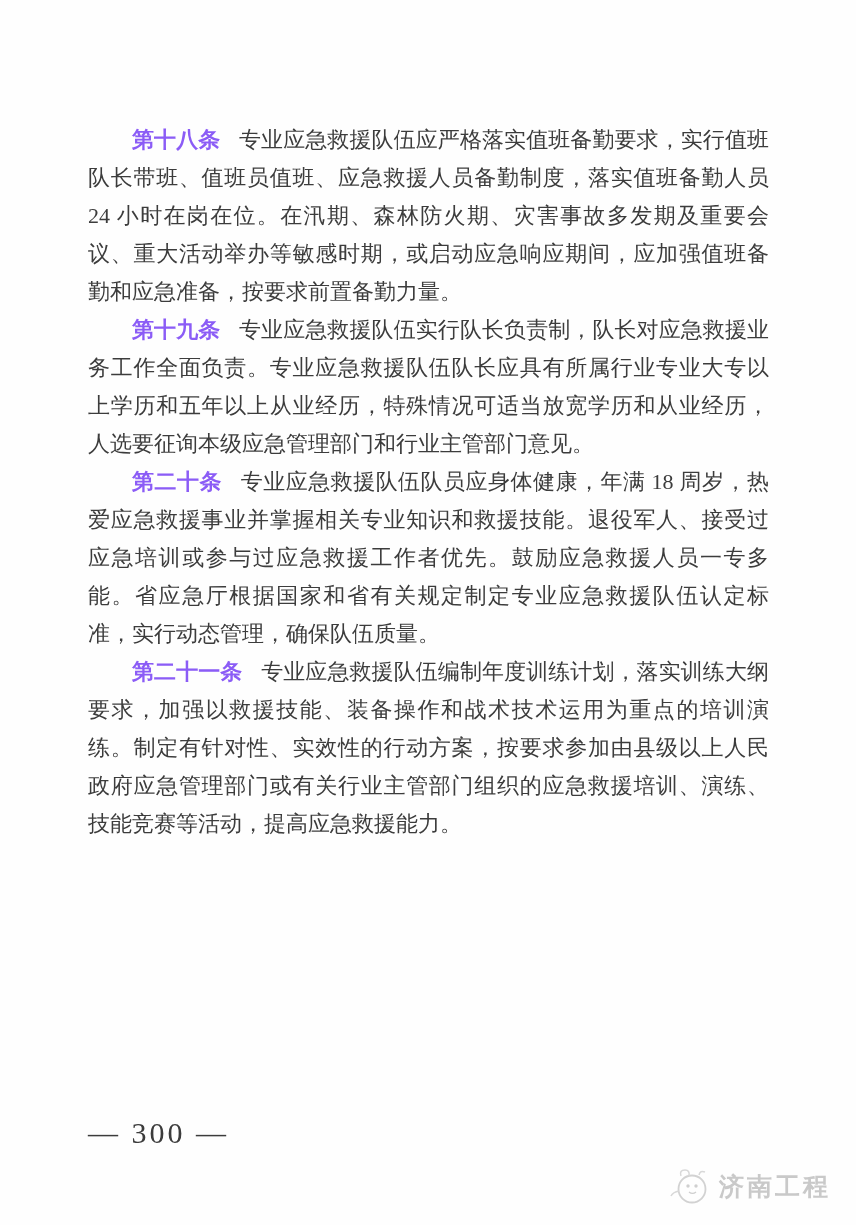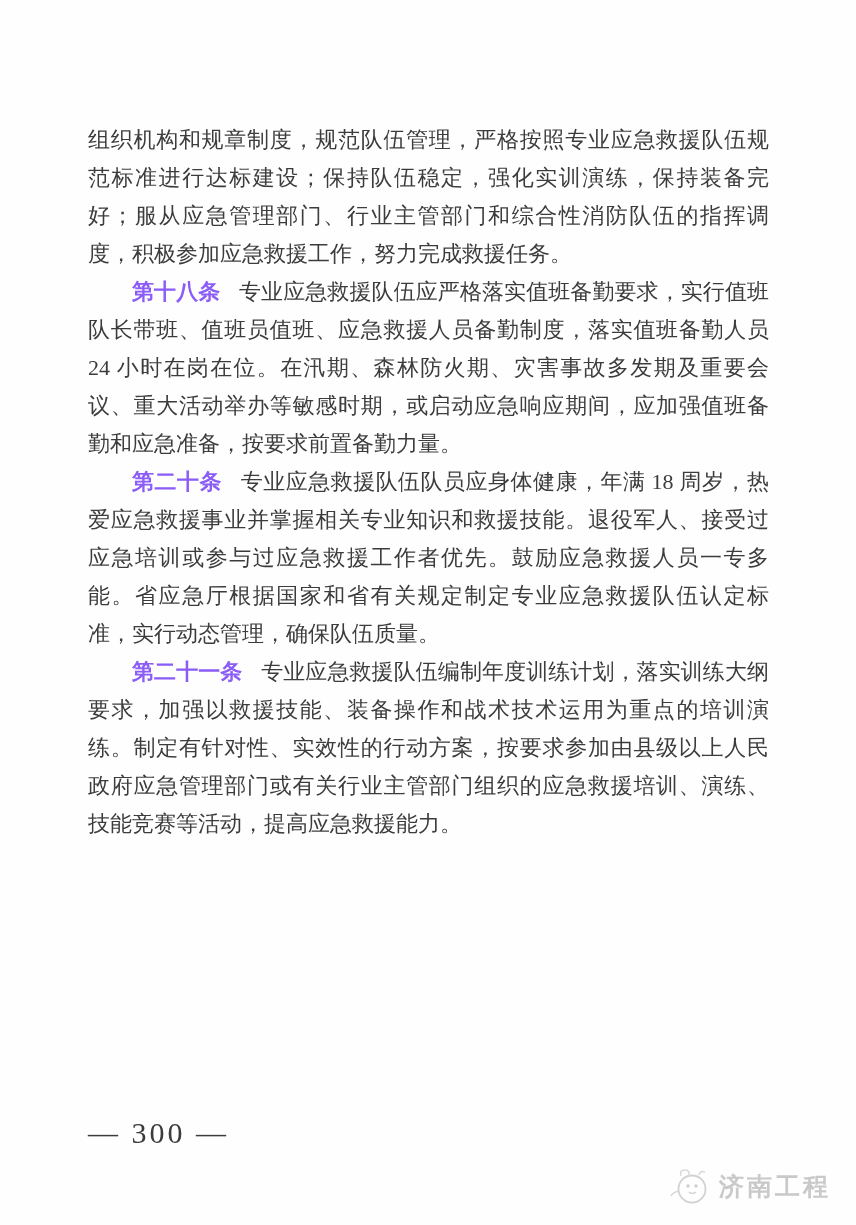--- a/index.html
+++ b/index.html
@@ -56,24 +56,24 @@
   }
   .watermark-icon svg { display: block; }
 </style>
 </head>
 <body>
 
 <div class="page">
 
   <main class="content">
 
-    <p class="para continuation"><span>组织机构和规章制度，规范队伍管理，严格按照专业应急救援队伍规范标准进行达标建设；保持队伍稳定，强化实训演练，保持装备完好；服从应急管理部门、行业主管部门和综合性消防队伍的指挥调度，积极参加应急救援工作，努力完成救援任务。</span></p>
 
     <p class="para"><span class="article-num">第十八条</span><span>专业应急救援队伍应严格落实值班备勤要求，实行值班队长带班、值班员值班、应急救援人员备勤制度，落实值班备勤人员 24 小时在岗在位。在汛期、森林防火期、灾害事故多发期及重要会议、重大活动举办等敏感时期，或启动应急响应期间，应加强值班备勤和应急准备，按要求前置备勤力量。</span></p>
 
+    <p class="para"><span class="article-num">第十九条</span><span>专业应急救援队伍实行队长负责制，队长对应急救援业务工作全面负责。专业应急救援队伍队长应具有所属行业专业大专以上学历和五年以上从业经历，特殊情况可适当放宽学历和从业经历，人选要征询本级应急管理部门和行业主管部门意见。</span></p>
 
     <p class="para"><span class="article-num">第二十条</span><span>专业应急救援队伍队员应身体健康，年满 18 周岁，热爱应急救援事业并掌握相关专业知识和救援技能。退役军人、接受过应急培训或参与过应急救援工作者优先。鼓励应急救援人员一专多能。省应急厅根据国家和省有关规定制定专业应急救援队伍认定标准，实行动态管理，确保队伍质量。</span></p>
 
     <p class="para"><span class="article-num">第二十一条</span><span>专业应急救援队伍编制年度训练计划，落实训练大纲要求，加强以救援技能、装备操作和战术技术运用为重点的培训演练。制定有针对性、实效性的行动方案，按要求参加由县级以上人民政府应急管理部门或有关行业主管部门组织的应急救援培训、演练、技能竞赛等活动，提高应急救援能力。</span></p>
 
 
   </main>
 
   <div class="page-number">— 300 —</div>
 

